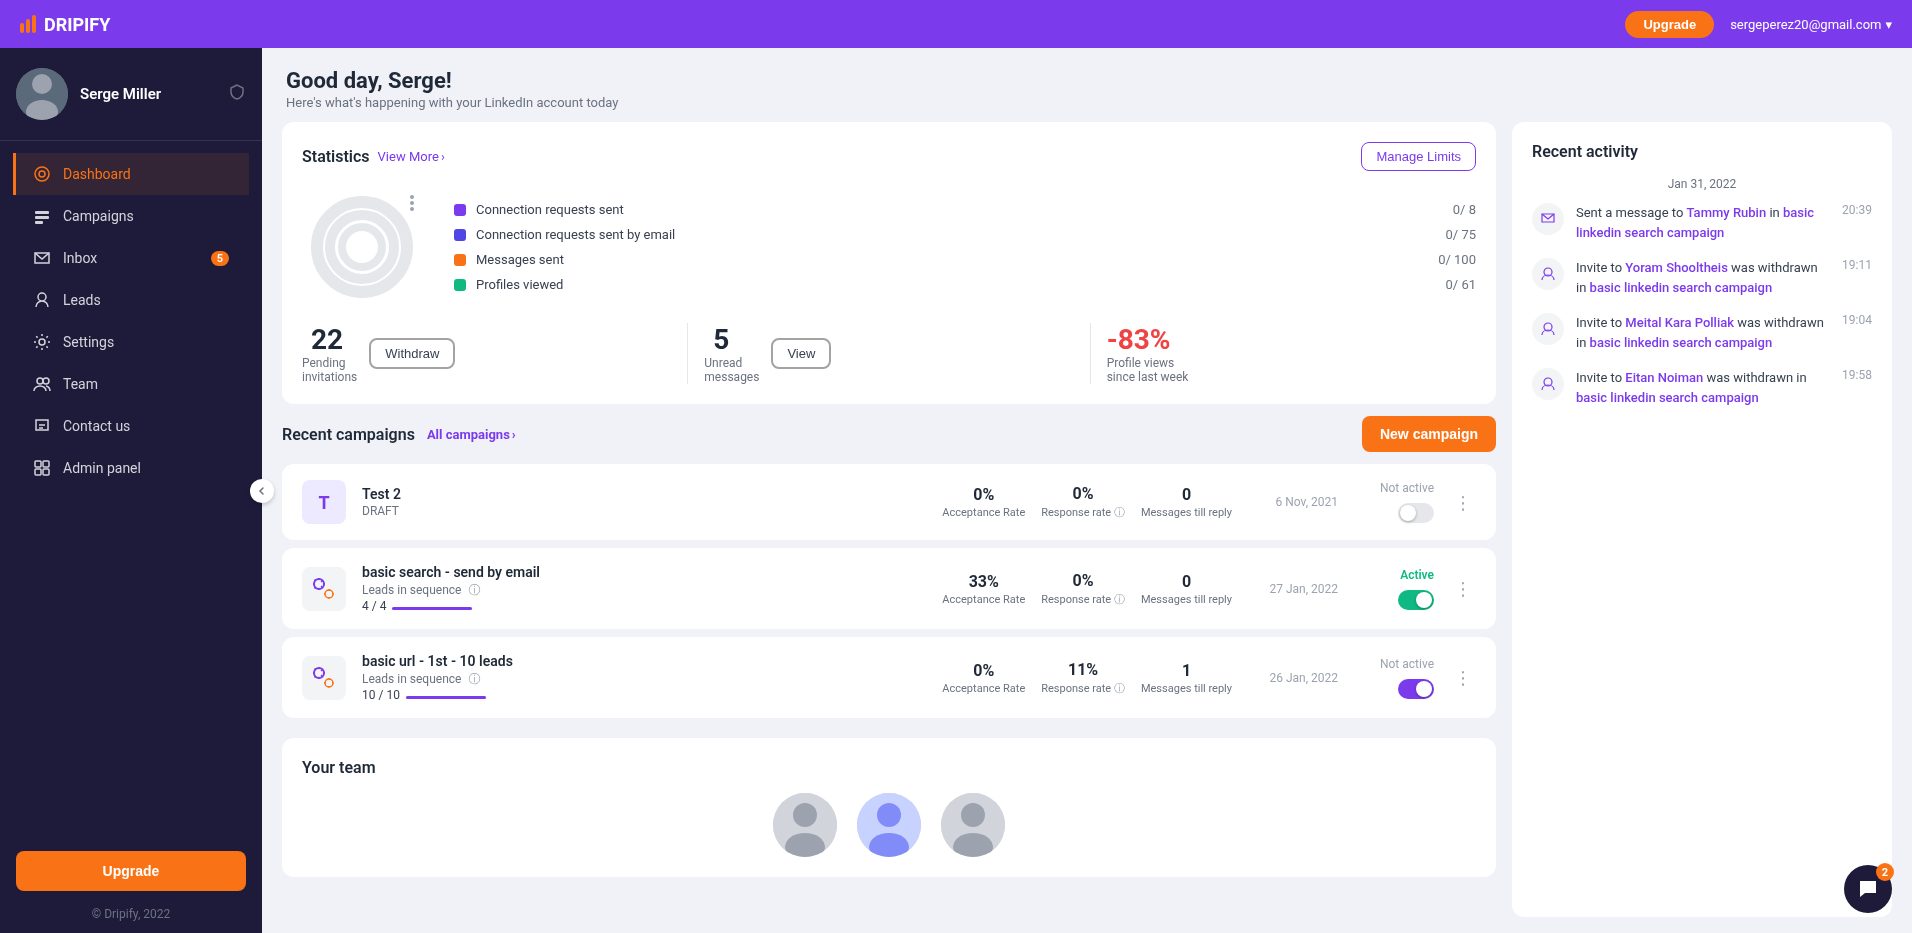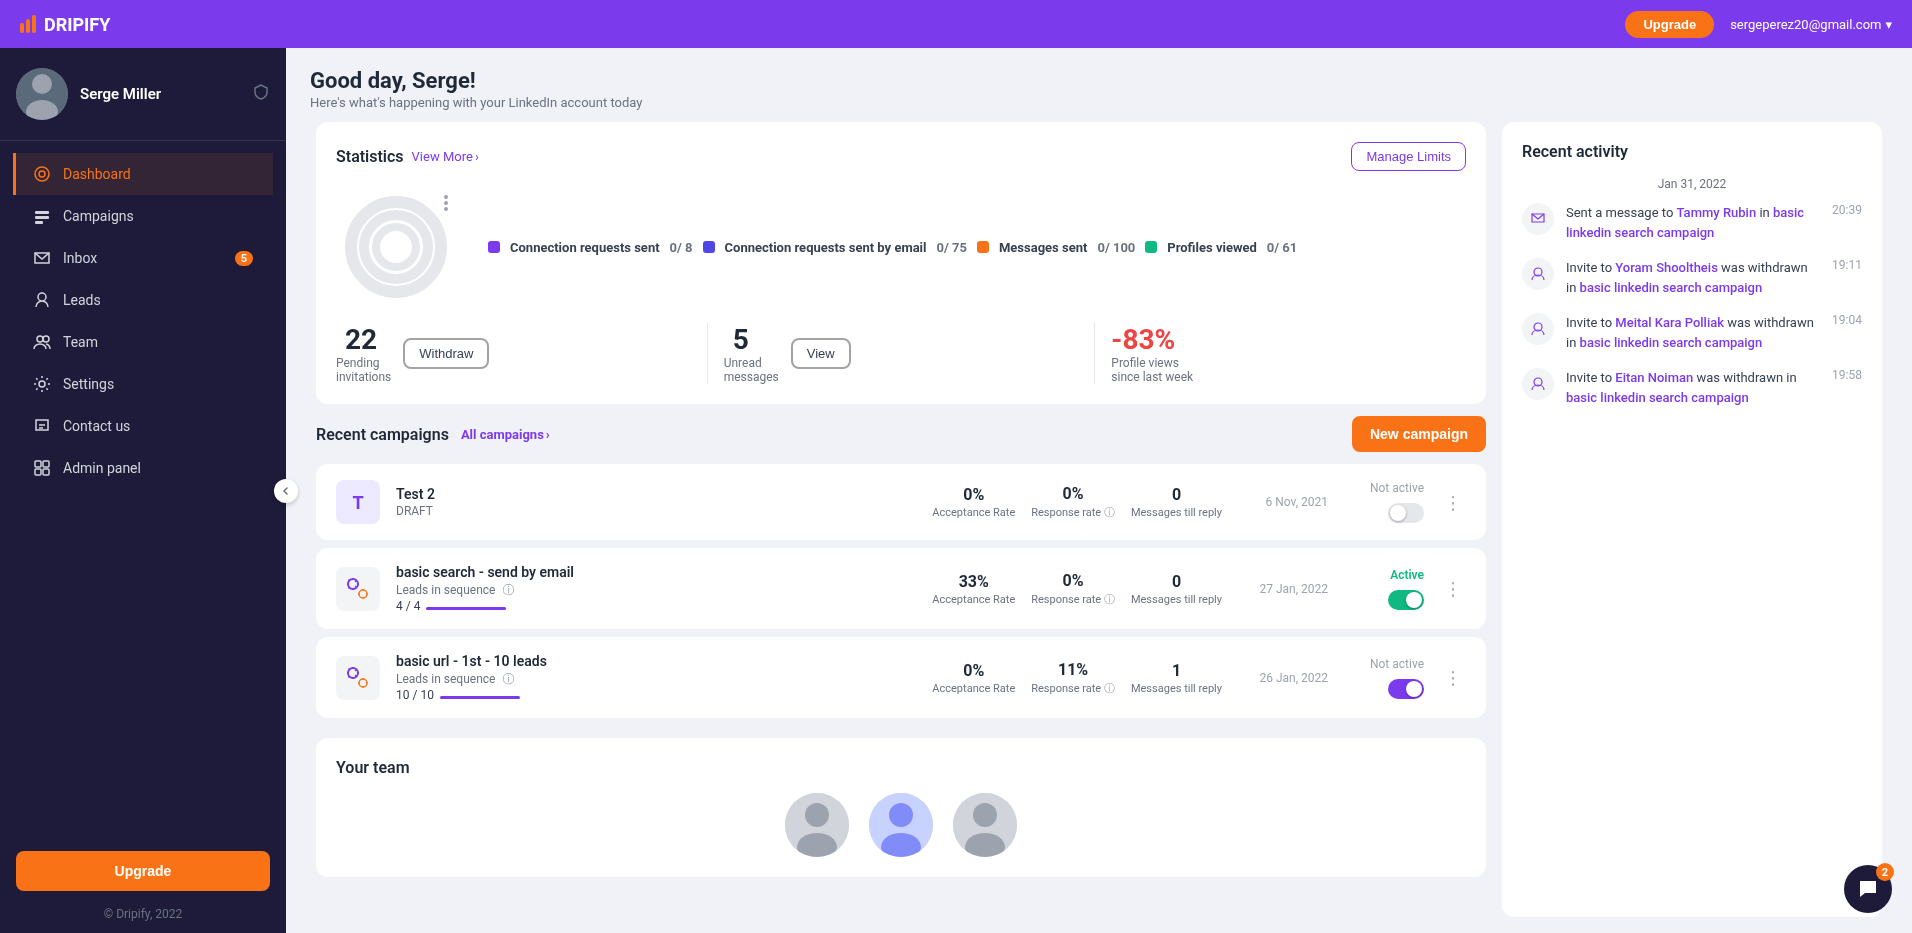--- a/index.html
+++ b/index.html
@@ -60,21 +60,21 @@
 
     
     .main-layout {
       display: flex;
       flex: 1;
       overflow: hidden;
     }
 
     
     .sidebar {
-      width: 286px;
+      width: 262px;
       background: #1e1b3a;
       display: flex;
       flex-direction: column;
       flex-shrink: 0;
       position: relative;
     }
     .sidebar-user {
       display: flex;
       align-items: center;
       gap: 12px;
@@ -210,21 +210,21 @@
     .page-subtitle {
       font-size: 13px;
       color: #6b7280;
       margin-top: 2px;
     }
 
     .content-grid {
       flex: 1;
       display: flex;
       gap: 16px;
-      padding: 0 30px 16px;
+      padding: 0 20px 16px;
       overflow: hidden;
     }
 
     .left-panel {
       flex: 1;
       display: flex;
       flex-direction: column;
       gap: 12px;
       overflow-y: auto;
     }
@@ -298,22 +298,22 @@
     .donut-dot {
       width: 4px;
       height: 4px;
       border-radius: 50%;
       background: #9ca3af;
     }
 
     .stats-legend {
       flex: 1;
       display: flex;
+      flex-direction: column;
       gap: 10px;
-      font-weight: bold;
     }
     .legend-item {
       display: flex;
       align-items: center;
       gap: 10px;
     }
     .legend-dot {
       width: 12px;
       height: 12px;
       border-radius: 3px;
@@ -692,37 +692,37 @@
           <svg width="18" height="18" viewBox="0 0 18 18" fill="none">
             <path d="M9 2a4 4 0 100 8 4 4 0 000-8zM3 16c0-3.3 2.7-6 6-6s6 2.7 6 6" stroke="#d1d5db" stroke-width="1.5" fill="none"></path>
           </svg>
         </div>
         <span>Leads</span>
       </div>
 
       <div class="nav-item">
         <div class="nav-icon">
           <svg width="18" height="18" viewBox="0 0 18 18" fill="none">
+            <circle cx="9" cy="9" r="3" stroke="#d1d5db" stroke-width="1.5"></circle>
+            <path d="M9 1v2M9 15v2M1 9h2M15 9h2M3.2 3.2l1.4 1.4M13.4 13.4l1.4 1.4M3.2 14.8l1.4-1.4M13.4 4.6l1.4-1.4" stroke="#d1d5db" stroke-width="1.5"></path>
+          </svg>
+        </div>
+        <span>Settings</span>
+      </div>
+
+      <div class="nav-item">
+        <div class="nav-icon">
+          <svg width="18" height="18" viewBox="0 0 18 18" fill="none">
             <circle cx="7" cy="6" r="3" stroke="#d1d5db" stroke-width="1.5"></circle>
             <circle cx="13" cy="6" r="3" stroke="#d1d5db" stroke-width="1.5"></circle>
             <path d="M1 16c0-2.8 2.7-5 6-5s6 2.2 6 5" stroke="#d1d5db" stroke-width="1.5" fill="none"></path>
             <path d="M13 11c2 .5 4 2.2 4 5" stroke="#d1d5db" stroke-width="1.5" fill="none"></path>
           </svg>
         </div>
         <span>Team</span>
-      </div>
-
-      <div class="nav-item">
-        <div class="nav-icon">
-          <svg width="18" height="18" viewBox="0 0 18 18" fill="none">
-            <circle cx="9" cy="9" r="3" stroke="#d1d5db" stroke-width="1.5"></circle>
-            <path d="M9 1v2M9 15v2M1 9h2M15 9h2M3.2 3.2l1.4 1.4M13.4 13.4l1.4 1.4M3.2 14.8l1.4-1.4M13.4 4.6l1.4-1.4" stroke="#d1d5db" stroke-width="1.5"></path>
-          </svg>
-        </div>
-        <span>Settings</span>
       </div>
 
       <div class="nav-item">
         <div class="nav-icon">
           <svg width="18" height="18" viewBox="0 0 18 18" fill="none">
             <path d="M3 3h12v10H3z" stroke="#d1d5db" stroke-width="1.5" fill="none" rx="1"></path>
             <path d="M6 8h6M6 11h4" stroke="#d1d5db" stroke-width="1.5"></path>
           </svg>
         </div>
         <span>Contact us</span>

